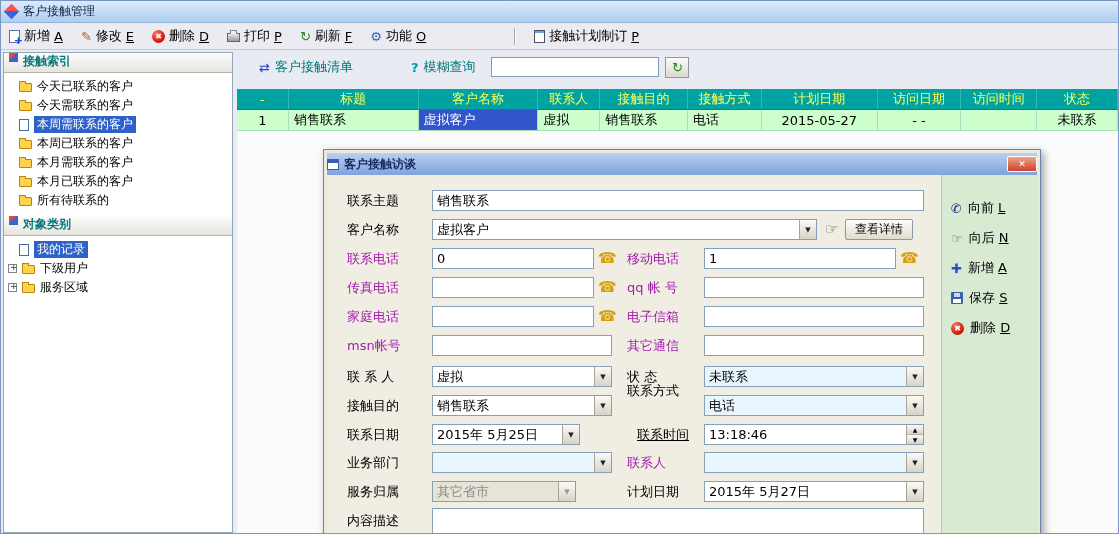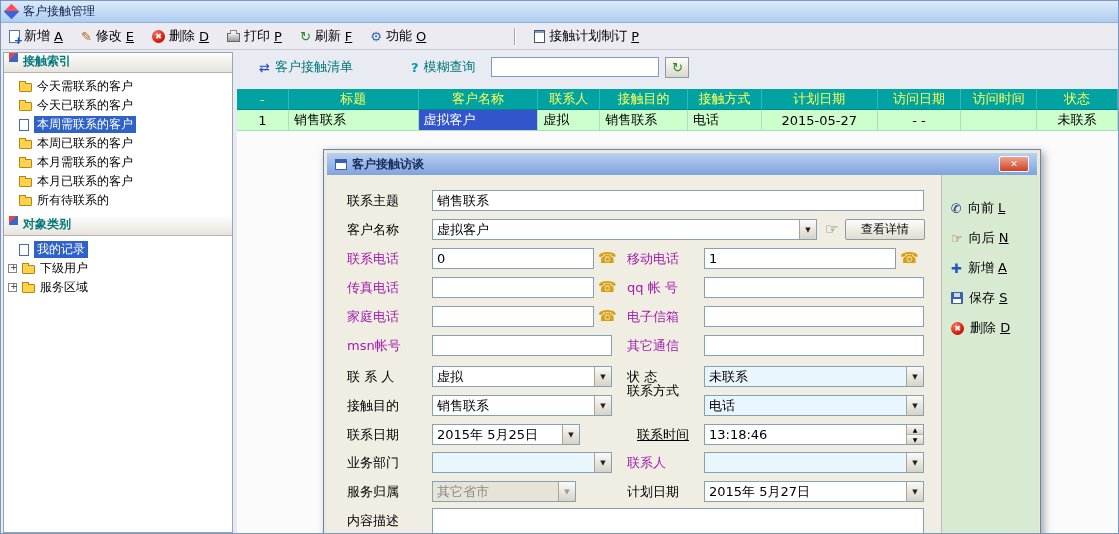--- a/index.html
+++ b/index.html
@@ -62,21 +62,21 @@
            border-right:1px solid #aadfbb; border-bottom:1px solid #aadfbb; padding:0 5px; white-space:nowrap; overflow:hidden; }
   .dcell.center { justify-content:center; padding:0; }
   .dcell.selcell { background:#3355cc; color:#fff; }
   .c0{width:52px;} .c1{width:130px;} .c2{width:120px;} .c3{width:62px;} .c4{width:88px;}
   .c5{width:74px;} .c6{width:116px;} .c7{width:84px;} .c8{width:76px;} .c9{width:81px;}
 
   
   .dialog { position:absolute; left:322px; top:148px; width:718px; height:430px; background:#ece9dd;
             border:1px solid #6b84a8; box-shadow:3px 3px 8px rgba(0,0,0,.35); z-index:10; }
   .dlg-title { position:absolute; left:3px; top:3px; right:3px; height:22px;
-               background:linear-gradient(#b9d0f1,#7fa3dd); display:flex; align-items:center; gap:5px; padding:0 8px; }
+               background:linear-gradient(#b9d0f1,#7fa3dd); display:flex; align-items:center; gap:5px; padding:0 0; }
   .dlg-title .t { font-size:12px; font-weight:bold; color:#182a5e; }
   .dlg-icn { width:12px; height:11px; background:#fff; border:1px solid #3a5fae; border-top:4px solid #3a5fae; }
   .dlg-close { margin-left:auto; width:30px; height:16px; background:linear-gradient(#f0a28e,#ce4226);
                border:1px solid #fff; border-radius:2px; color:#fff; font-size:9px;
                display:flex; align-items:center; justify-content:center; cursor:default; }
   .dlg-body { position:absolute; left:3px; top:25px; width:615px; bottom:3px; background:#f0ede2;
               border-right:1px solid #c2beb0; }
   .dlg-side { position:absolute; left:618px; top:25px; width:97px; bottom:3px; background:#d9ead2; padding-top:18px; }
   .side-btn { height:30px; display:flex; align-items:center; gap:6px; padding-left:9px; font-size:13px; cursor:default; }
   .floppy { width:12px; height:12px; background:#3a5fae; border-radius:1px; position:relative; flex:none; }
@@ -158,25 +158,25 @@
   </div>
 
   <div class="sidebar">
     <div class="sec-hdr">
       <span class="sec-icn"></span>
       <span>接触索引</span>
     </div>
     <div class="tree">
       <div class="tree-item">
         <span class="folder"></span>
+        <span>今天已联系的客户</span>
+      </div>
+      <div class="tree-item">
+        <span class="folder"></span>
         <span>今天需联系的客户</span>
-      </div>
-      <div class="tree-item">
-        <span class="folder"></span>
-        <span>今天已联系的客户</span>
       </div>
       <div class="tree-item">
         <span class="doc"></span>
         <span class="sel-label">本周需联系的客户</span>
       </div>
       <div class="tree-item">
         <span class="folder"></span>
         <span>本周已联系的客户</span>
       </div>
       <div class="tree-item">
@@ -293,21 +293,21 @@
 
     <span class="flbl" style="left:23px;top:40px;">联系主题</span>
     <input class="txt" style="left: 108px; top: 40px; width: 492px;" value="销售联系">
 
     <span class="flbl" style="left:23px;top:69px;">客户名称</span>
     <div class="combo" style="left:108px;top:69px;width:385px;background:#fff;">
       <span class="val">虚拟客户</span>
       <span class="btn">▼</span>
     </div>
     <span class="hand-icn" style="left:501px;top:69px;">☞</span>
-    <div class="detail-btn" style="left:521px;top:69px;width:80px;">查看详情</div>
+    <div class="detail-btn" style="left:521px;top:69px;width:68px;">查看详情</div>
 
     <span class="flbl teal" style="left:23px;top:98px;">联系电话</span>
     <input class="txt" style="left: 108px; top: 98px; width: 162px;" value="0">
     <span class="phone-icn" style="left:274px;top:98px;">☎</span>
     <span class="flbl teal" style="left:303px;top:98px;">移动电话</span>
     <input class="txt" style="left: 380px; top: 98px; width: 192px;" value="1">
     <span class="phone-icn" style="left:576px;top:98px;">☎</span>
 
     <span class="flbl teal" style="left:23px;top:127px;">传真电话</span>
     <input class="txt" style="left: 108px; top: 127px; width: 162px;" value="">

